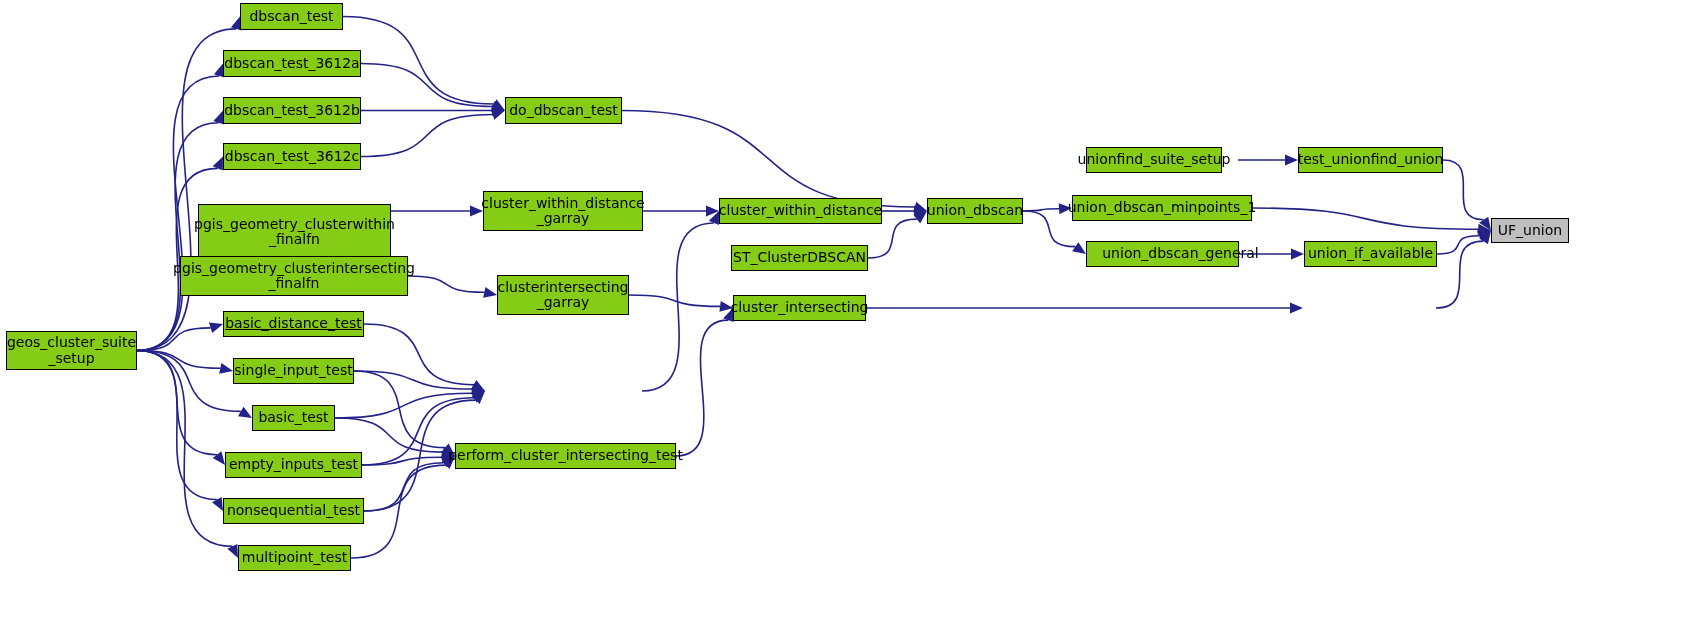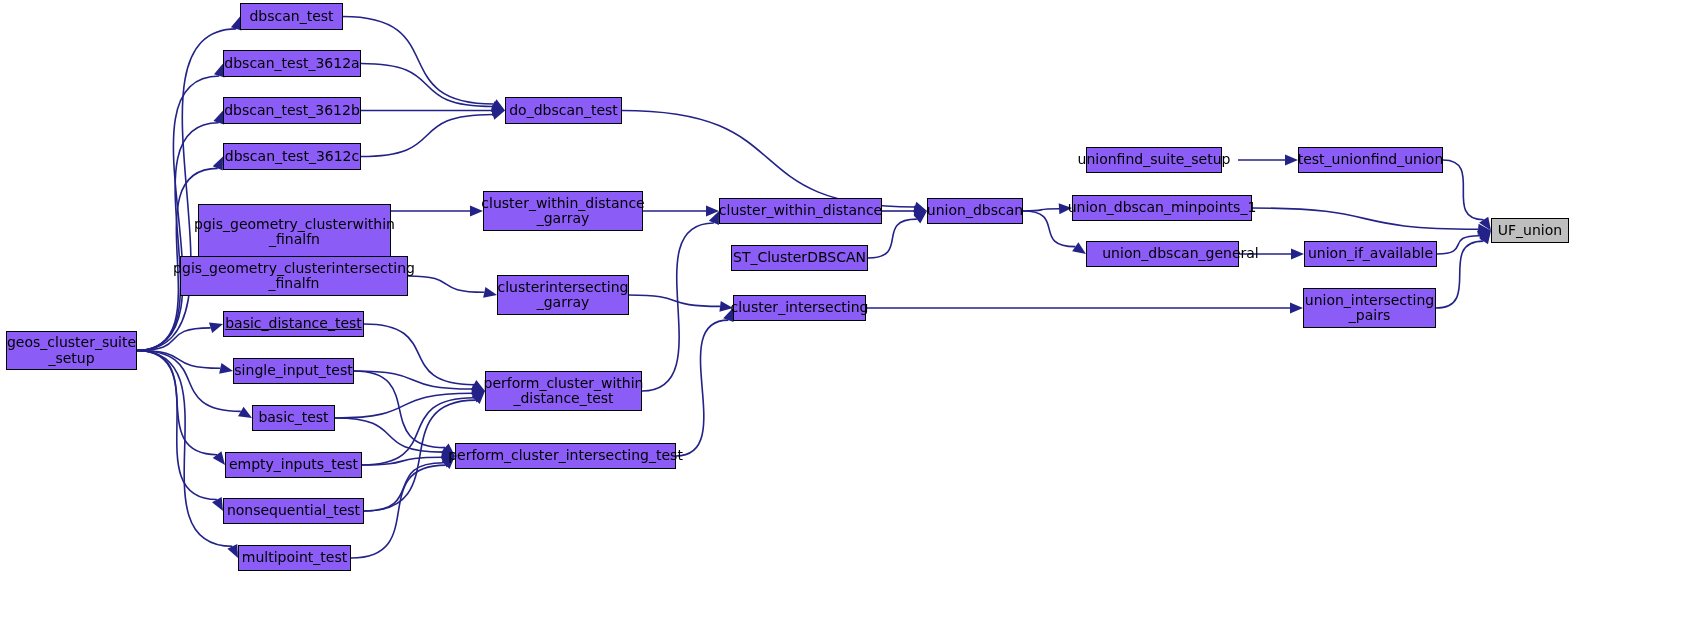--- a/index.html
+++ b/index.html
@@ -20,21 +20,21 @@
     left: 0;
     top: 0;
     width: 1701px;
     height: 625px;
     pointer-events: none;
   }
   .node {
     position: absolute;
     box-sizing: border-box;
     border: 1px solid #000000;
-    background: #8b5cf6;
+    background: #84cc16;
     color: #000000;
     display: flex;
     align-items: center;
     justify-content: center;
     text-align: center;
     font-size: 14px;
     line-height: 1.08;
     white-space: pre-line;
     letter-spacing: 0px;
     z-index: 2;
@@ -148,27 +148,23 @@
 _garray</div>
     <div class="node" style="left: 719px; top: 198px; width: 163px; height: 26px;">cluster_within_distance</div>
     <div class="node" style="left: 731px; top: 245px; width: 137px; height: 26px; text-align: center;">ST_ClusterDBSCAN</div>
     <div class="node" style="left: 733px; top: 295px; width: 133px; height: 26px;">cluster_intersecting</div>
     <div class="node" style="left: 927px; top: 198px; width: 96px; height: 26px;">union_dbscan</div>
     <div class="node" style="left: 1086px; top: 147px; width: 136px; height: 26px;">unionfind_suite_setup</div>
     <div class="node" style="left: 1072px; top: 195px; width: 180px; height: 26px;">union_dbscan_minpoints_1</div>
     <div class="node" style="left: 1086px; top: 241px; width: 153px; height: 26px; padding-left: 36px;">union_dbscan_general</div>
     <div class="node" style="left: 1298px; top: 147px; width: 145px; height: 26px;">test_unionfind_union</div>
     <div class="node" style="left: 1304px; top: 241px; width: 133px; height: 26px;">union_if_available</div>
-    <div class="node" style="left: 1303px; top: 288px; width: 133px; height: 40px;">union_intersecting
-_pairs</div>
     <div class="node highlight" style="left: 1491px; top: 218px; width: 78px; height: 25px;">UF_union</div>
     <div class="node" style="left: 6px; top: 331px; width: 131px; height: 39px;">geos_cluster_suite
 _setup</div>
     <div class="node" style="left: 223px; top: 311px; width: 141px; height: 26px; text-decoration: underline;">basic_distance_test</div>
     <div class="node" style="left: 233px; top: 358px; width: 121px; height: 26px;">single_input_test</div>
     <div class="node" style="left: 252px; top: 405px; width: 83px; height: 26px;">basic_test</div>
     <div class="node" style="left: 225px; top: 452px; width: 137px; height: 26px;">empty_inputs_test</div>
     <div class="node" style="left: 223px; top: 498px; width: 141px; height: 26px;">nonsequential_test</div>
     <div class="node" style="left: 238px; top: 545px; width: 113px; height: 26px;">multipoint_test</div>
-    <div class="node" style="left: 485px; top: 371px; width: 157px; height: 40px;">perform_cluster_within
-_distance_test</div>
     <div class="node" style="left: 455px; top: 443px; width: 221px; height: 26px;">perform_cluster_intersecting_test</div>
   </div>
 
 </body></html>

